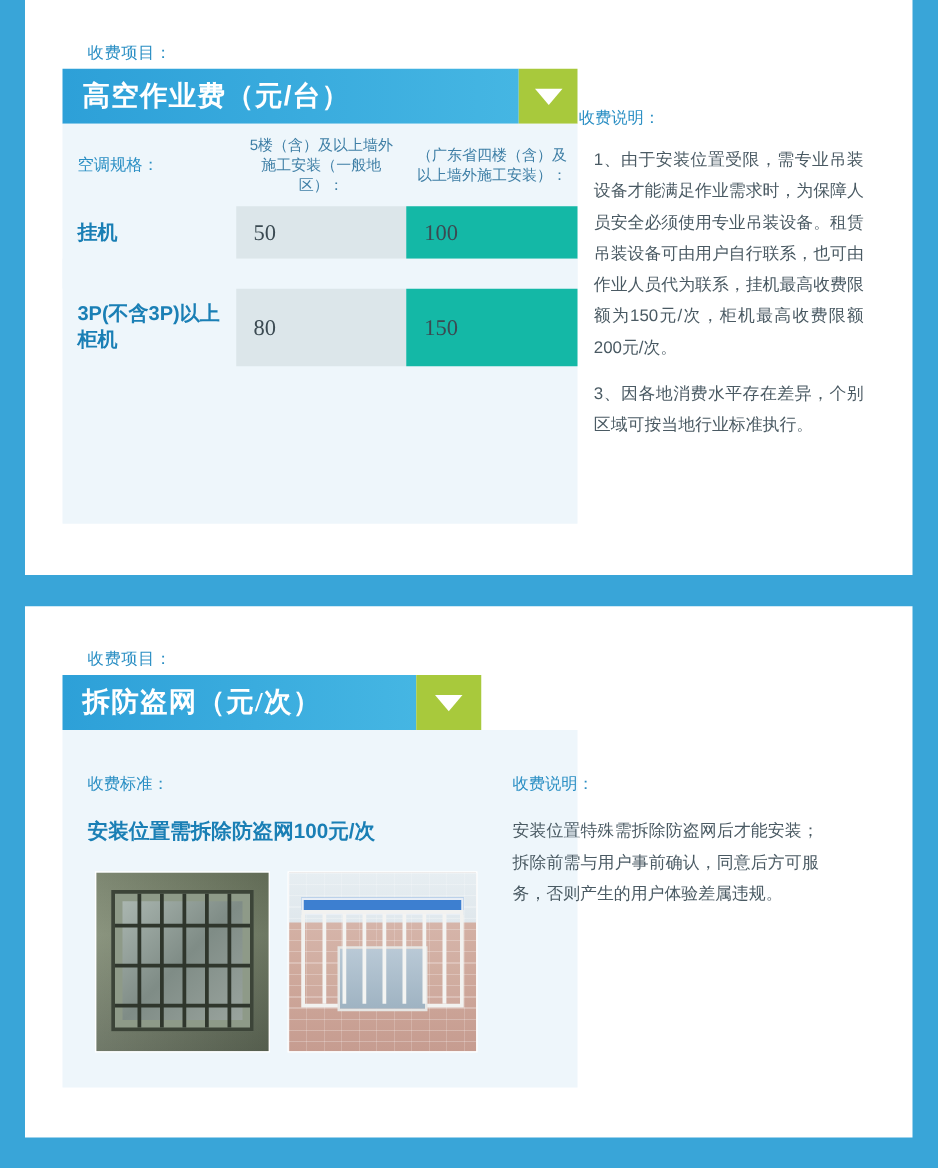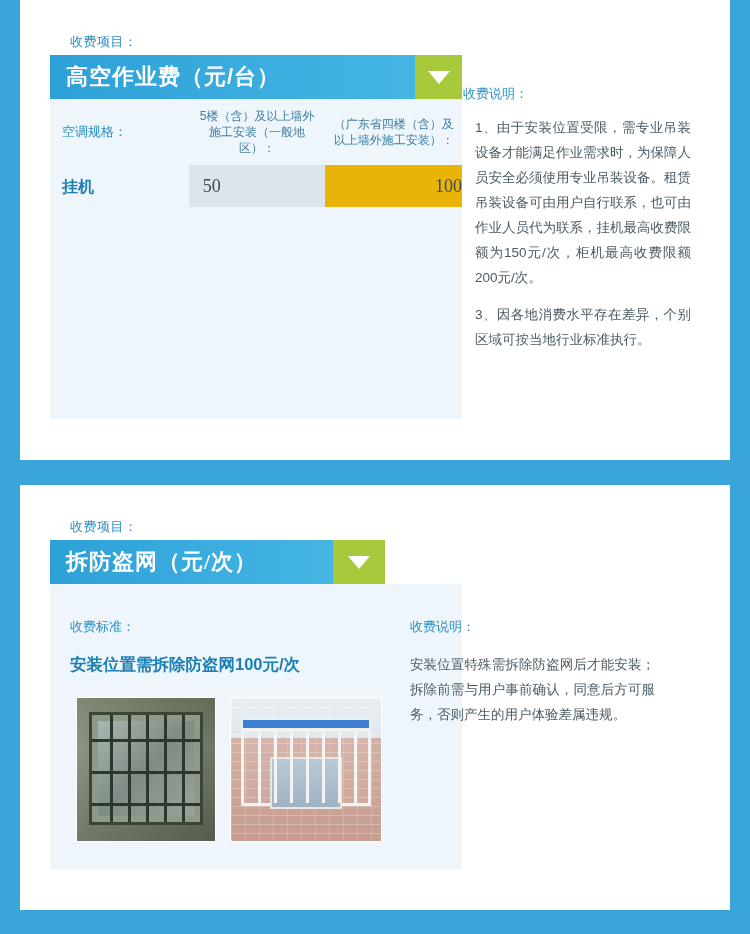--- a/index.html
+++ b/index.html
@@ -119,21 +119,21 @@
     line-height: 21px;
   }
   .val {
     font-size: 18px;
     color: #3b4a52;
     text-align: left;
     padding-left: 14px !important;
     font-family: Liberation Serif, serif;
   }
   .cell-a { background: #dce6ea; }
-  .cell-b { background: #eab308; text-align: right; }
+  .cell-b { background: #14b8a6; }
   .cell-a2 { background: #e4ebee; }
   .cell-b2 { background: #d2dade; }
   tr.r1 td { height: 42px; }
   tr.r2 td { height: 42px; }
   tr.r3 td { height: 62px; }
   .gap-row td { height: 12px; background: #eef6fb; }
 
   
   .notes {
     position: absolute;
@@ -296,20 +296,25 @@
             </tr>
             <tr class="gap-row">
               <td></td>
               <td></td>
               <td></td>
             </tr>
             <tr class="gap-row">
               <td></td>
               <td></td>
               <td></td>
+            </tr>
+            <tr class="r3">
+              <td class="row-name">3P(不含3P)以上柜机</td>
+              <td class="val cell-a">80</td>
+              <td class="val cell-b">150</td>
             </tr>
           </tbody>
         </table>
       </div>
 
       <div class="notes" style="left:443px; top:85px; width:240px;">
         <div class="notes-title">收费说明：</div>
         <div class="notes-body">
           <p>1、由于安装位置受限，需专业吊装设备才能满足作业需求时，为保障人员安全必须使用专业吊装设备。租赁吊装设备可由用户自行联系，也可由作业人员代为联系，挂机最高收费限额为150元/次，柜机最高收费限额200元/次。</p>
           <p>3、因各地消费水平存在差异，个别区域可按当地行业标准执行。</p>

